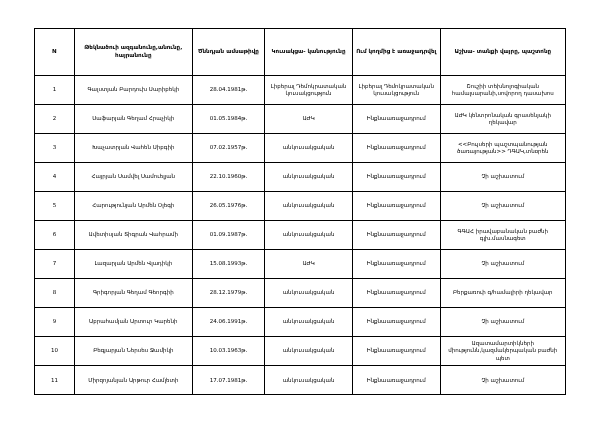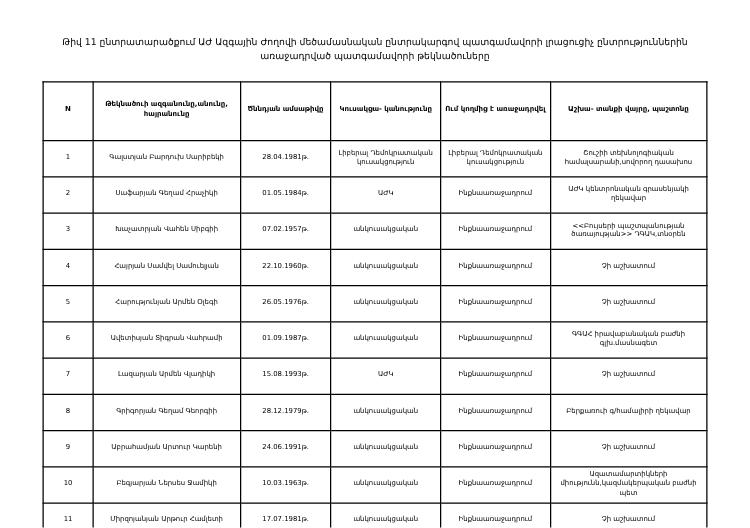--- a/index.html
+++ b/index.html
@@ -60,21 +60,20 @@
   td.col-party, th.col-party { width: 16.5%; }
   td.col-nominator, th.col-nominator { width: 16.5%; }
   td.col-job, th.col-job { width: 24%; }
   td.cell-name { text-align: center; }
 </style>
 </head>
 <body>
 
 <div class="page">
 
-  <p class="doc-title">Թիվ 11 ընտրատարածքում ԱԺ Ազգային Ժողովի  մեծամասնական ընտրակարգով պատգամավորի լրացուցիչ ընտրություններին առաջադրված պատգամավորի թեկնածուները</p>
 
   <table class="reg-table">
     <thead>
       <tr>
         <th class="col-n">N</th>
         <th class="col-name">Թեկնածուի ազգանունը,անունը, հայրանունը</th>
         <th class="col-dob">Ծննդյան ամսաթիվը</th>
         <th class="col-party">Կուսակցա- կանությունը</th>
         <th class="col-nominator">Ում կողմից է առաջադրվել</th>
         <th class="col-job">Աշխա- տանքի վայրը, պաշտոնը</th>

